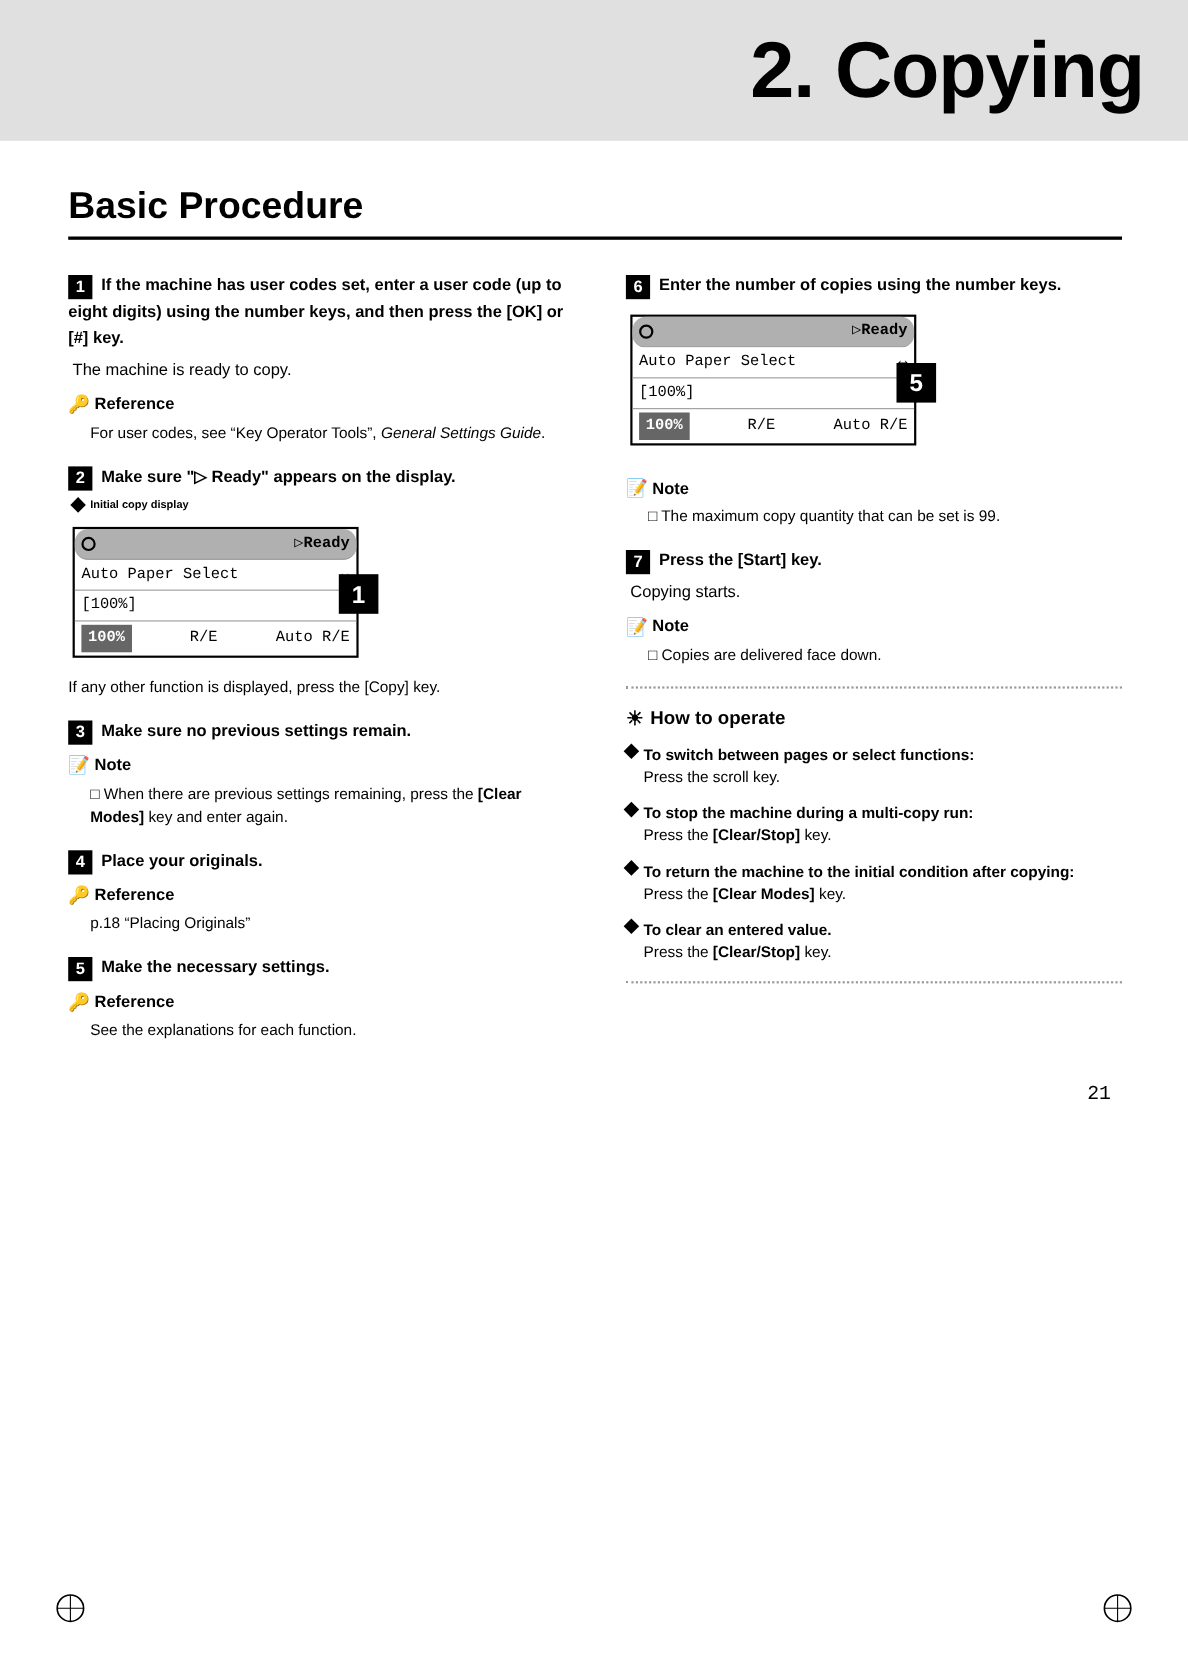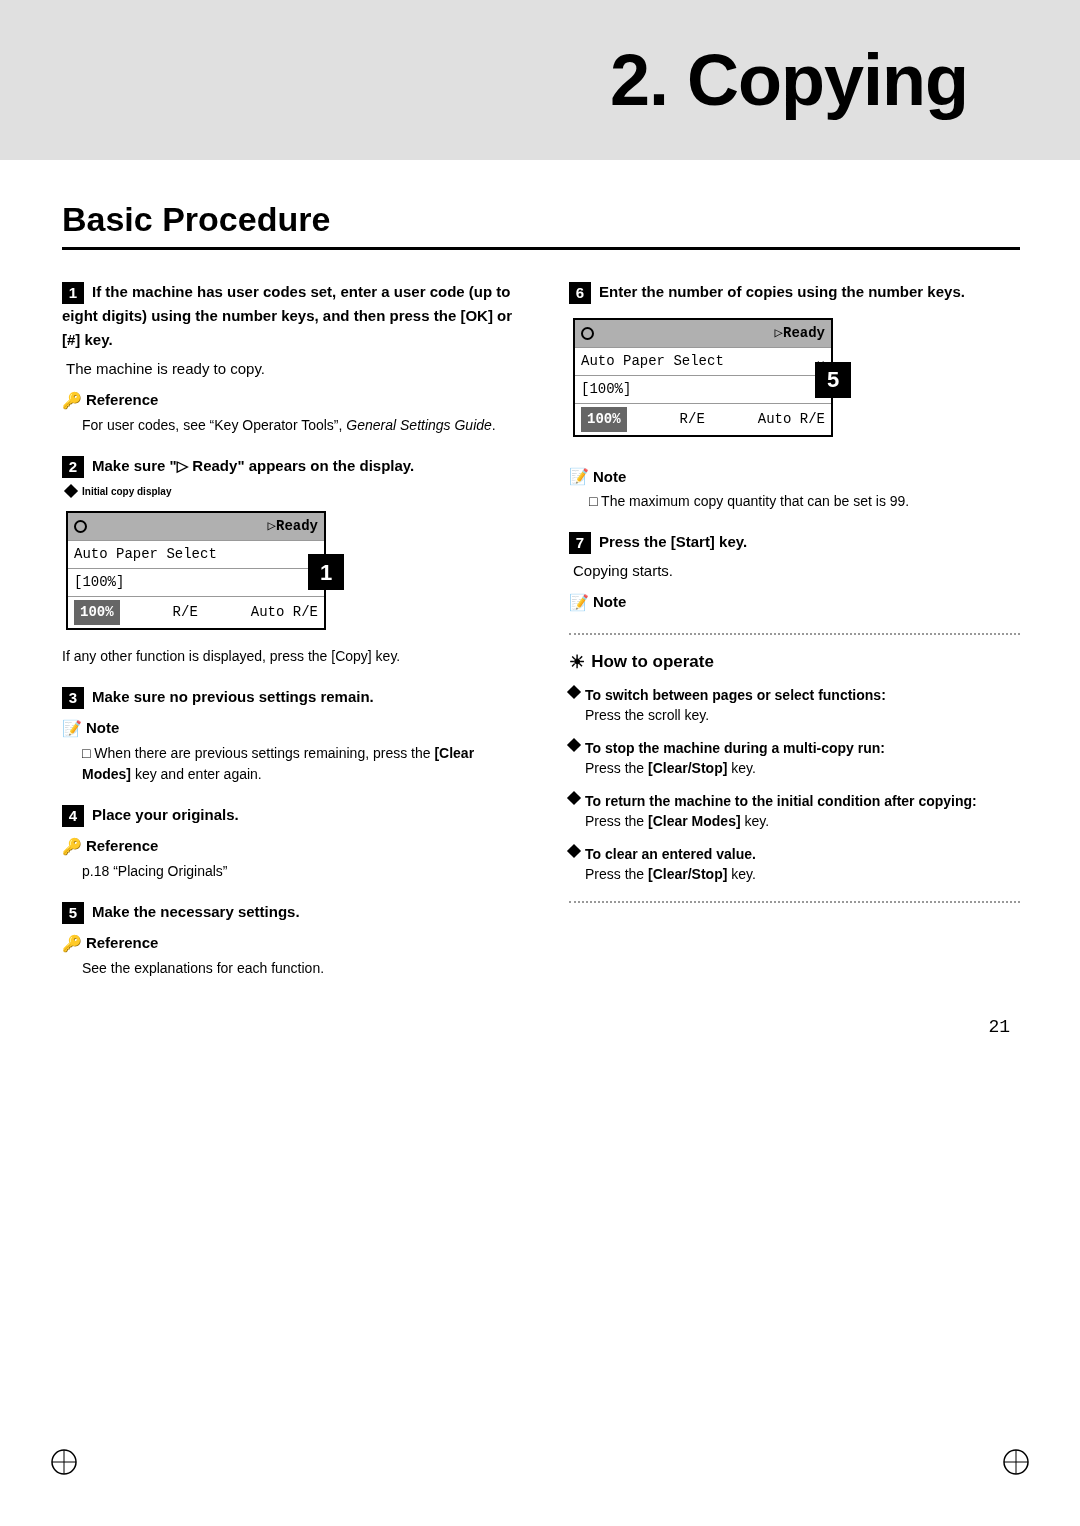--- a/index.html
+++ b/index.html
@@ -9,25 +9,25 @@
       background: #fff;
       font-family: 'Times New Roman', Times, serif;
       color: #000;
       position: relative;
     }
 
     
     .header-band {
       background: #e0e0e0;
       width: 100%;
-      height: 160px;
+      height: 128px;
       display: flex;
       align-items: center;
       justify-content: flex-end;
-      padding-right: 112px;
+      padding-right: 40px;
       position: relative;
     }
 
     .header-title {
       font-size: 72px;
       font-weight: bold;
       color: #000;
       font-family: Arial, sans-serif;
       letter-spacing: -1px;
     }
@@ -229,20 +229,21 @@
       border-bottom: none;
     }
 
     .lcd-row-header {
       background: #b0b0b0;
       padding: 3px 6px;
       font-weight: bold;
       display: flex;
       align-items: center;
       gap: 4px;
+      border-radius: 12px;
     }
 
     .lcd-highlight {
       background: #666;
       color: #fff;
       padding: 2px 6px;
       font-weight: bold;
     }
 
     .lcd-step-badge {
@@ -496,20 +497,23 @@
 
       <div class="step">
         <span class="step-num">7</span>
         <span class="step-text">Press the [Start] key.</span>
         <div class="step-body">Copying starts.</div>
         <div class="note-box">
           <div class="note-title">
             <span class="note-icon">📝</span>
             <span>Note</span>
           </div>
+          <div class="note-body">
+            <span class="note-item">Copies are delivered face down.</span>
+          </div>
         </div>
       </div>
 
       <hr class="dot-divider">
 
       <div class="how-to-title">
         <span class="sun-icon">☀</span>
         <span>How to operate</span>
       </div>
 

